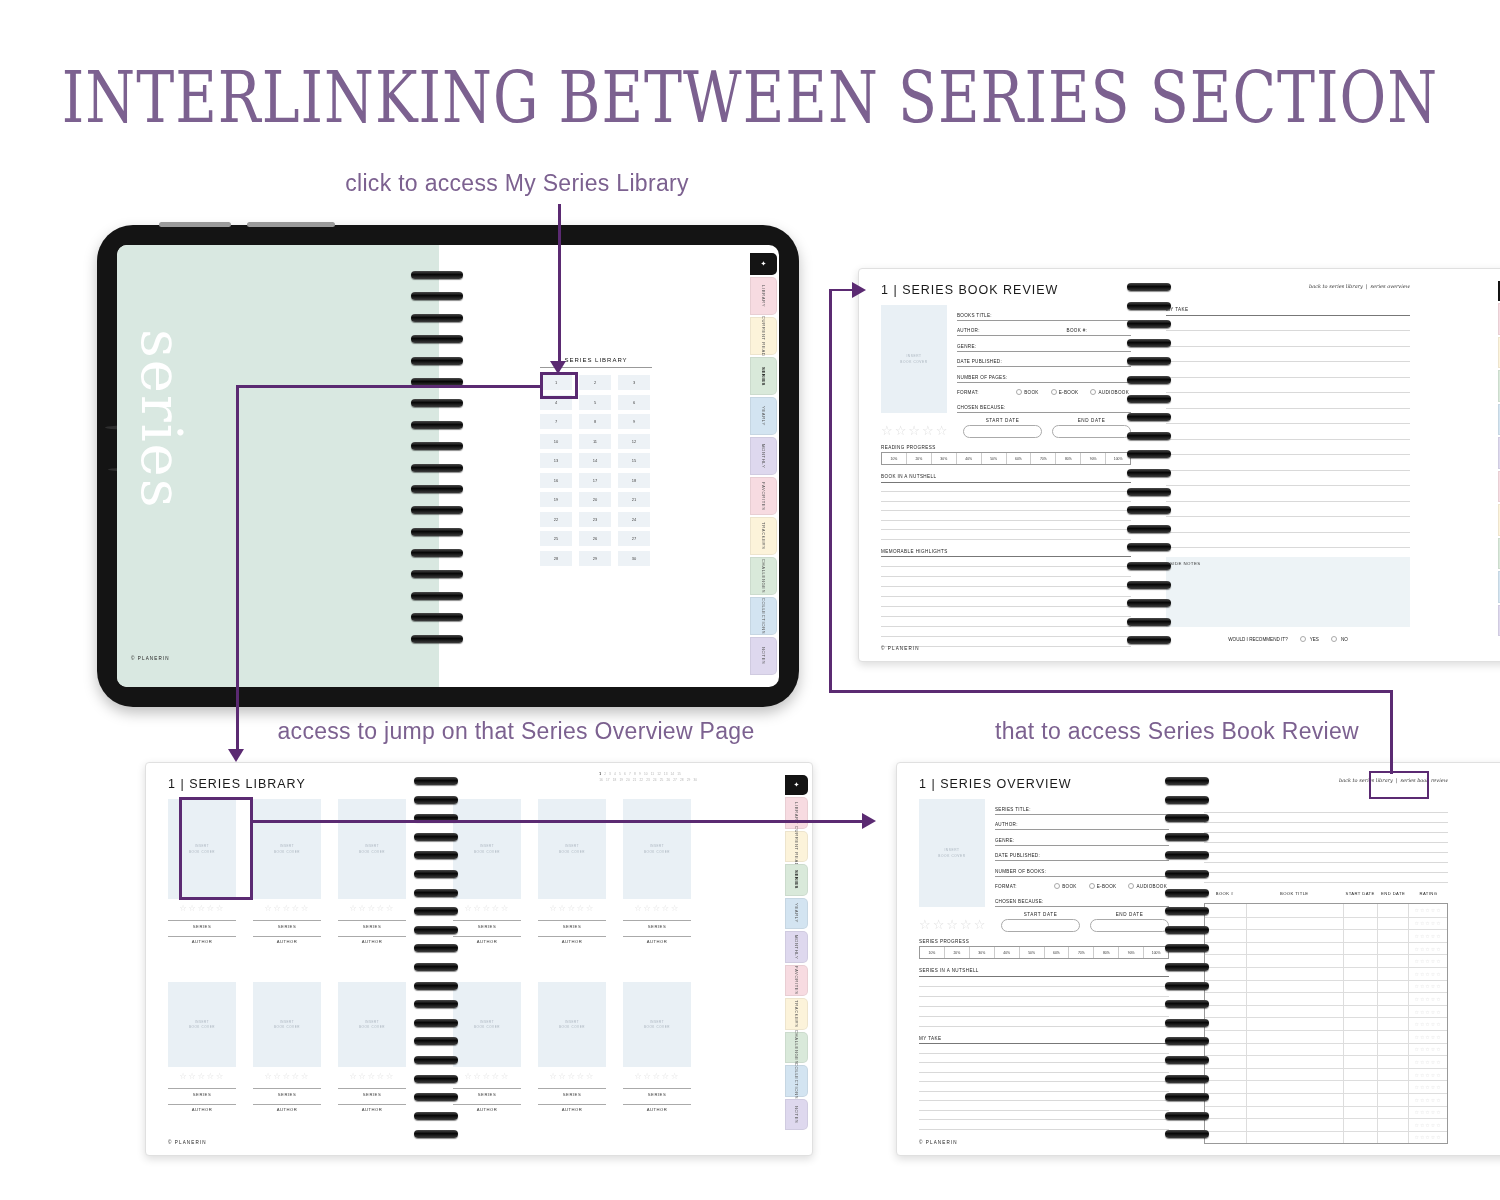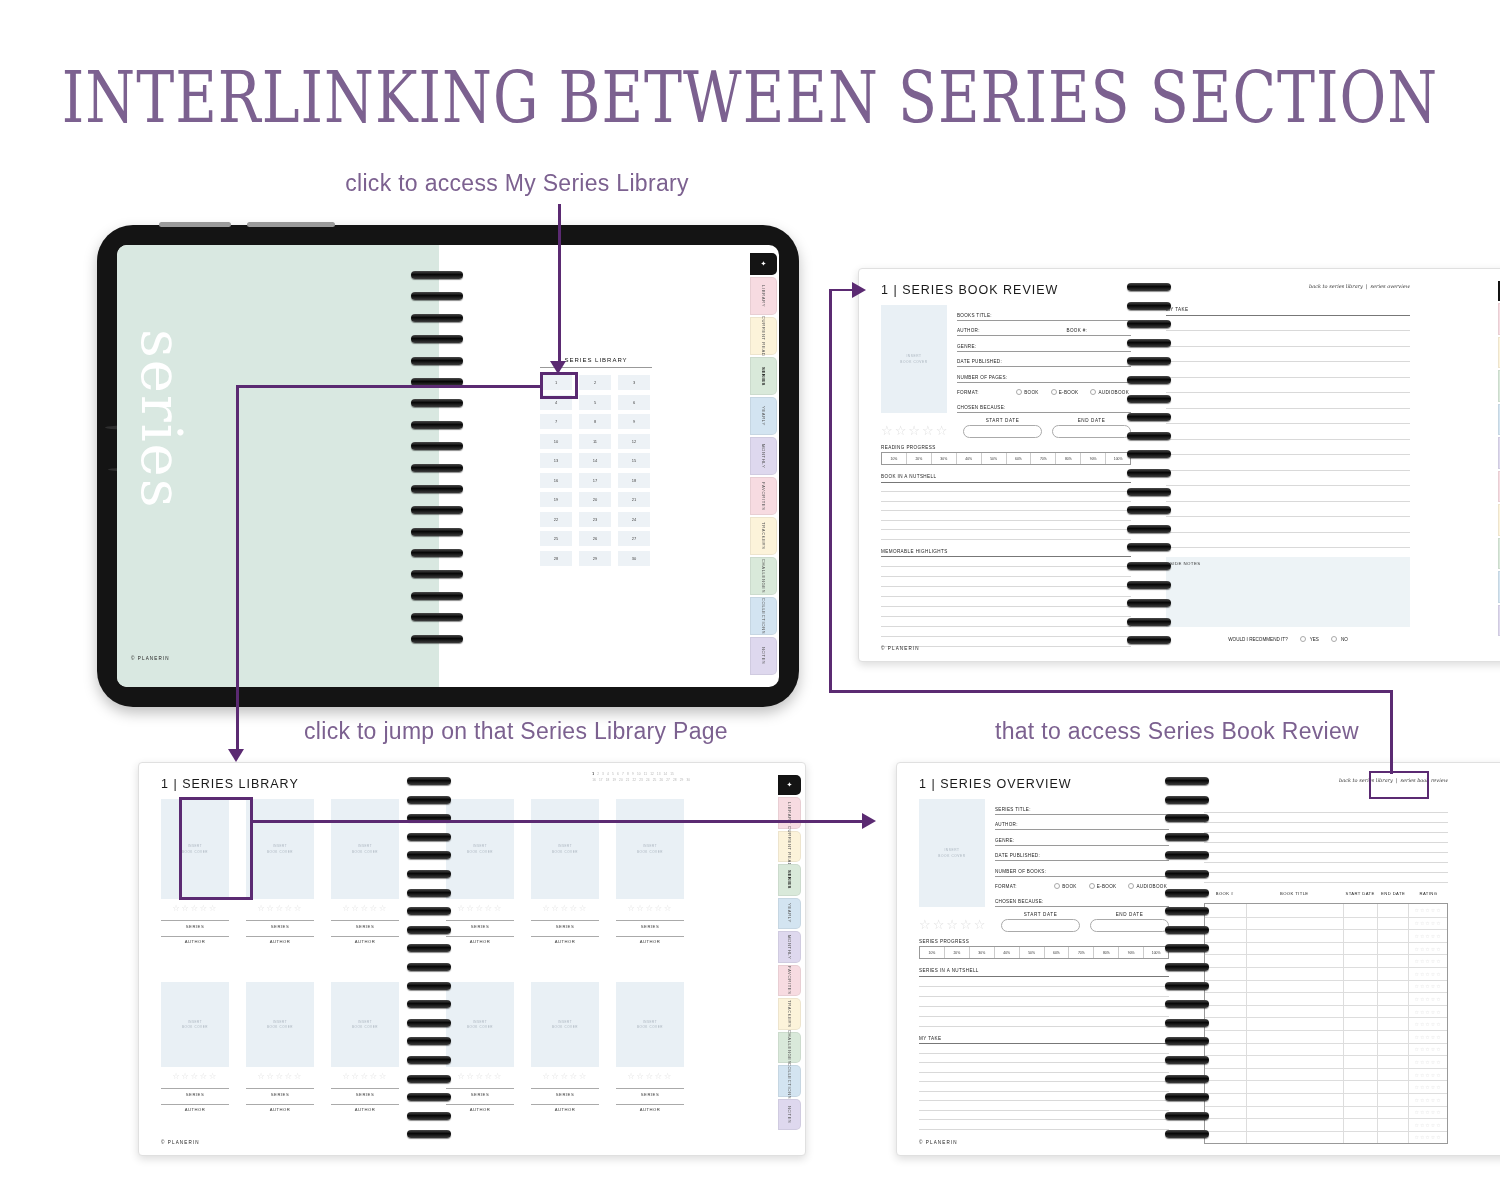--- a/index.html
+++ b/index.html
@@ -71,21 +71,21 @@
 .tab-dark{background:#141414 !important;height:20px !important;}
 .tabstrip-ipad .tab-dark{height:22px !important;}
 .tab-homeicon{color:#fff;font-size:7px;}
 .tab-label{writing-mode:vertical-rl;font-size:4.2px;letter-spacing:.6px;color:#555;white-space:nowrap;}
 .tab-sel .tab-label{font-weight:700;color:#111;}
 
 
 .sheet{position:absolute;background:#fff;border:1px solid #e0e0e0;border-radius:4px;box-shadow:0 3px 9px rgba(0,0,0,.14);}
 .spread{width:668px;height:394px;padding-left:35px;}
 #spread-review{left:858px;top:268px;}
-#spread-library{left:138px;top:762px;}
+#spread-library{left:145px;top:762px;}
 #spread-overview{left:896px;top:762px;}
 .page-l{position:absolute;left:22px;top:14px;width:250px;height:368px;}
 .page-r{position:absolute;left:307px;top:14px;width:244px;height:368px;}
 .ptitle{font-size:12.5px;letter-spacing:1px;color:#1a1a1a;margin-bottom:8px;white-space:nowrap;}
 
 .formgrid{display:flex;gap:10px;}
 .cover{background:#e9f0f5;display:flex;flex-direction:column;align-items:center;justify-content:center;gap:1.5px;}
 .cover span{font-size:3.2px;letter-spacing:.6px;color:#a9b3bd;}
 .cover-form{width:66px;height:108px;flex:none;}
 .fields{flex:1;height:108px;display:flex;flex-direction:column;}
@@ -138,21 +138,21 @@
 .bt-c{border-left:.6px solid #ddd;height:100%;}
 .bt-c.c0{border-left:none;}
 .bt-stars{display:flex;align-items:center;justify-content:center;font-size:5px;color:#ddd;letter-spacing:1px;}
 .c0{width:17%}.c1{width:40%}.c2{width:14%}.c3{width:13%}.c4{width:16%}
 </style>
 </head>
 <body>
 
 <div id="main-title">INTERLINKING BETWEEN SERIES SECTION</div>
 <div class="ann" id="ann-top">click to access My Series Library</div>
-<div class="ann" id="ann-left">click to jump on that Series Library Page</div>
+<div class="ann" id="ann-left">access to jump on that Series Overview Page</div>
 <div class="ann" id="ann-right">that to access Series Book Review</div>
 
 <div id="ipad">
   <div class="ipad-btn b1"></div>
   <div class="ipad-btn b2"></div>
   <div class="cam c1"></div>
   <div class="cam c2"></div>
   <div id="screen">
     <div id="mint">
       <div id="coverword">series</div>

